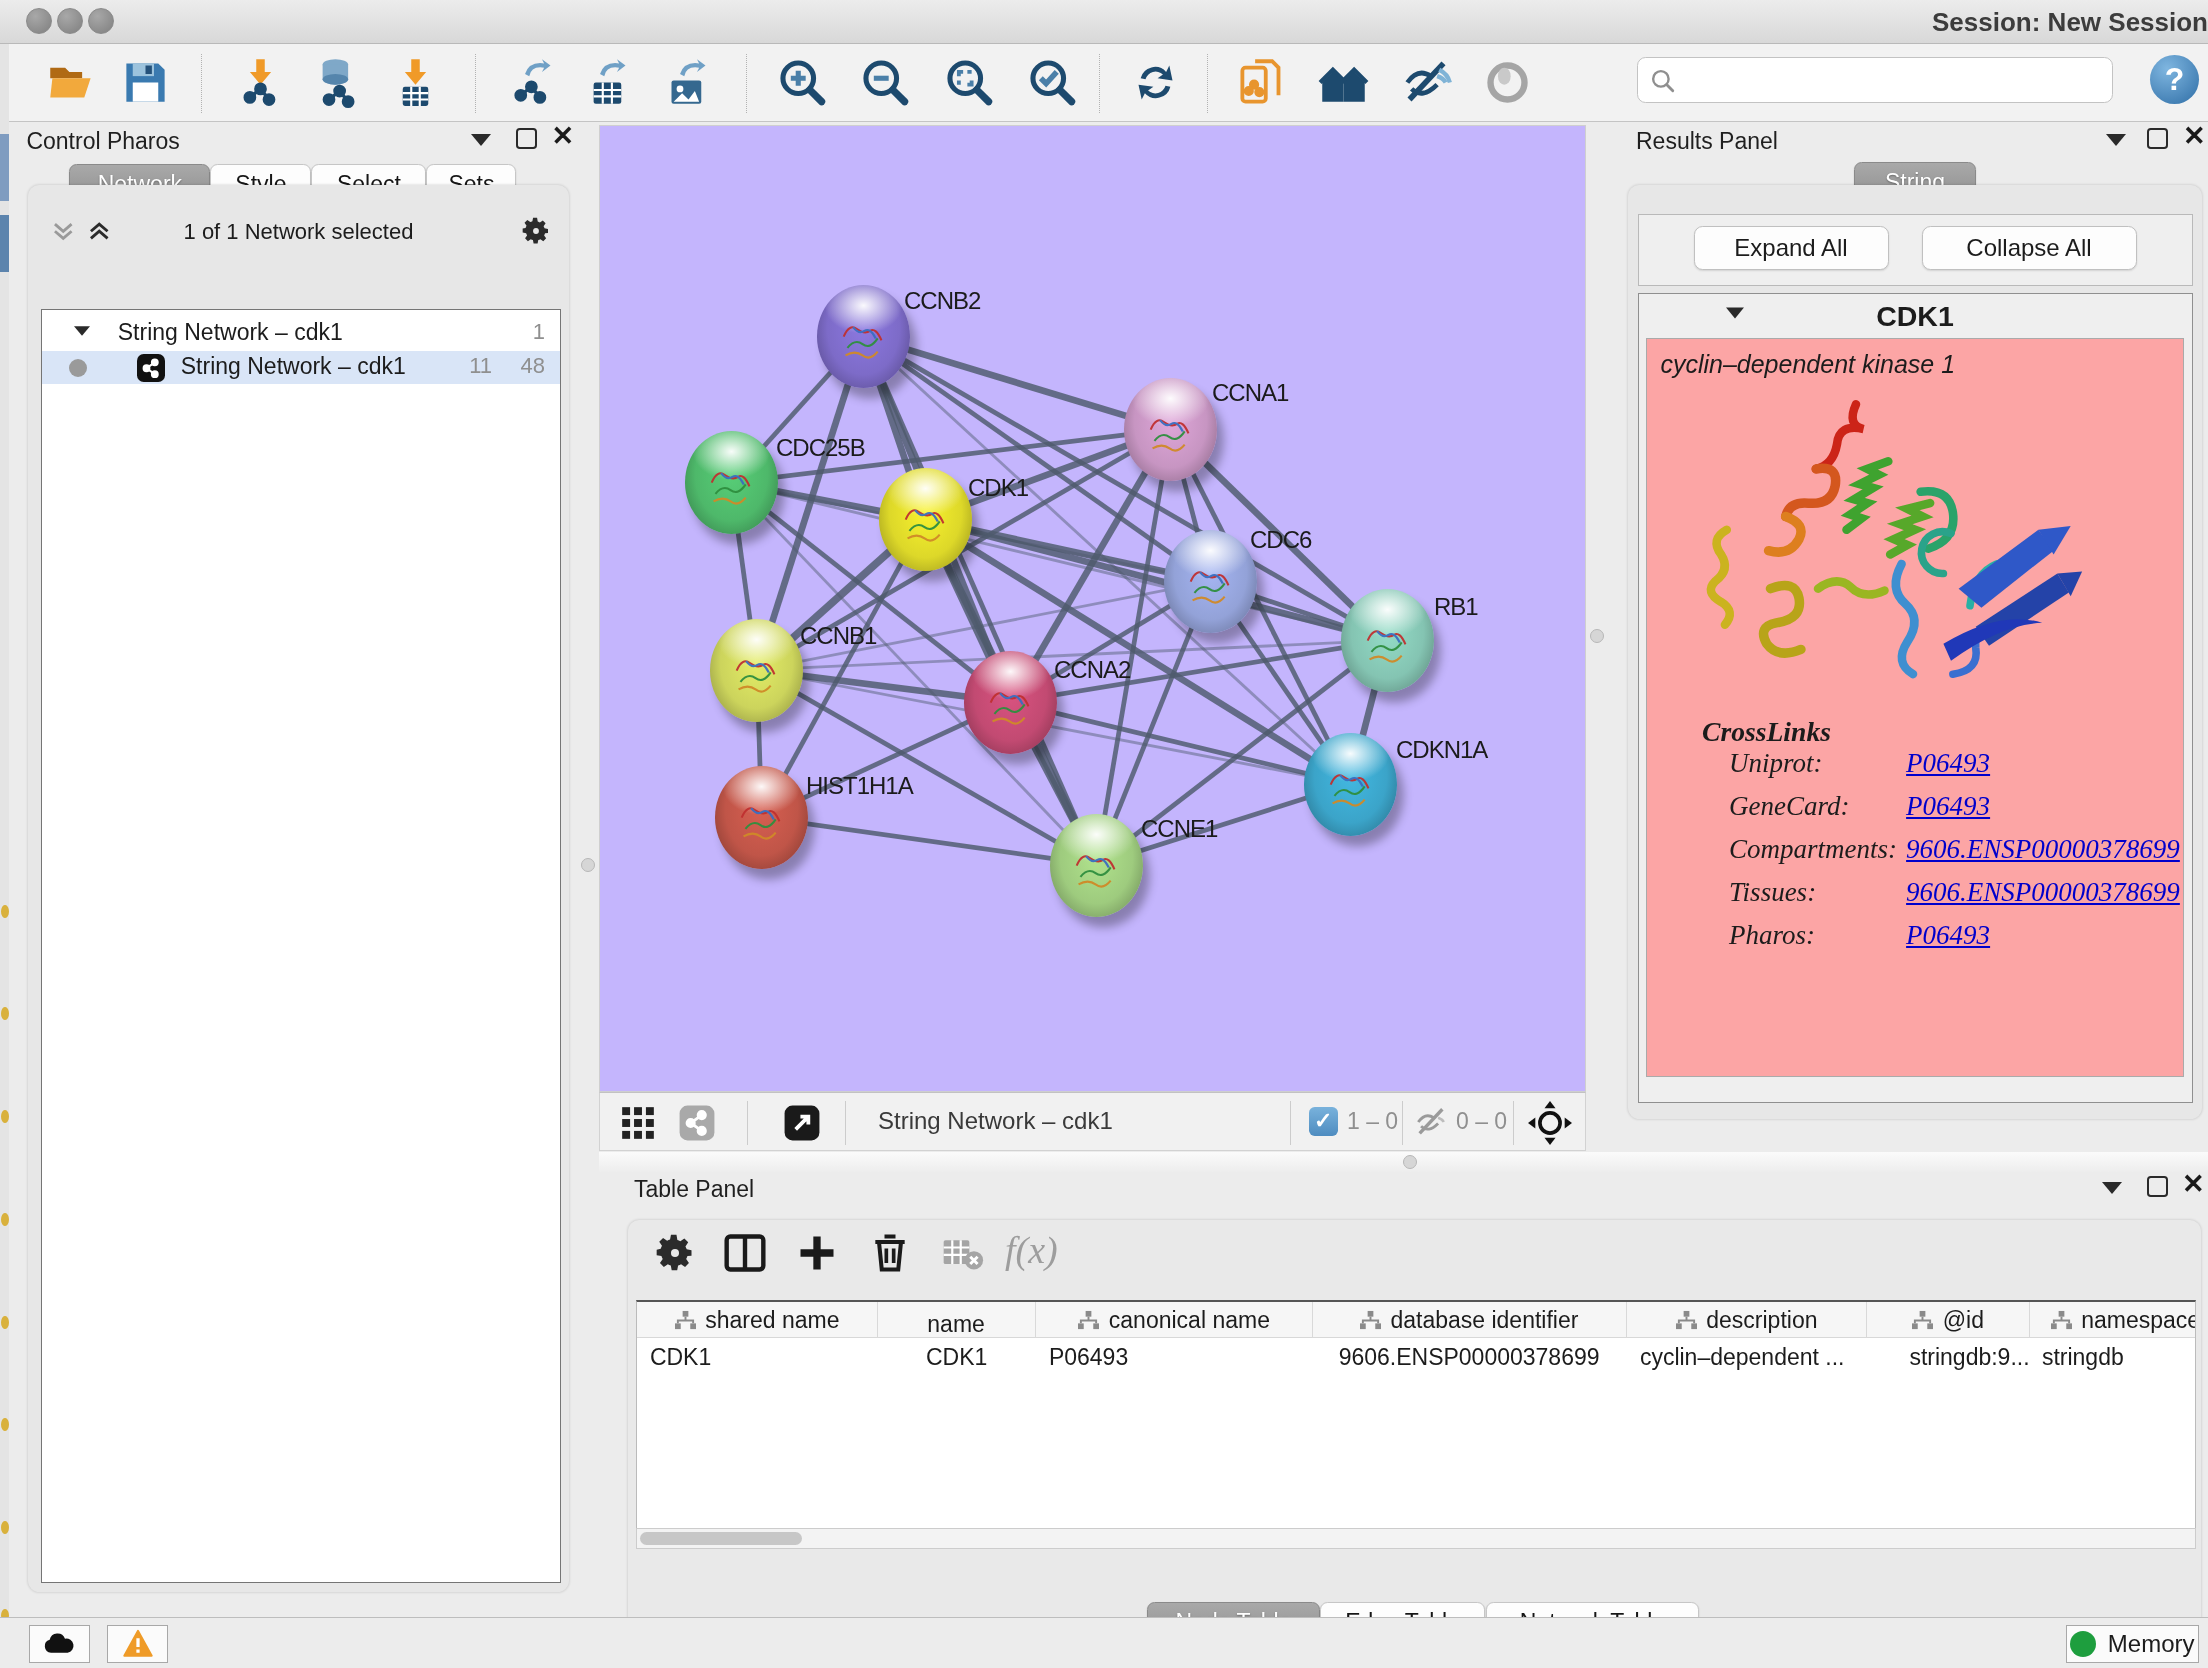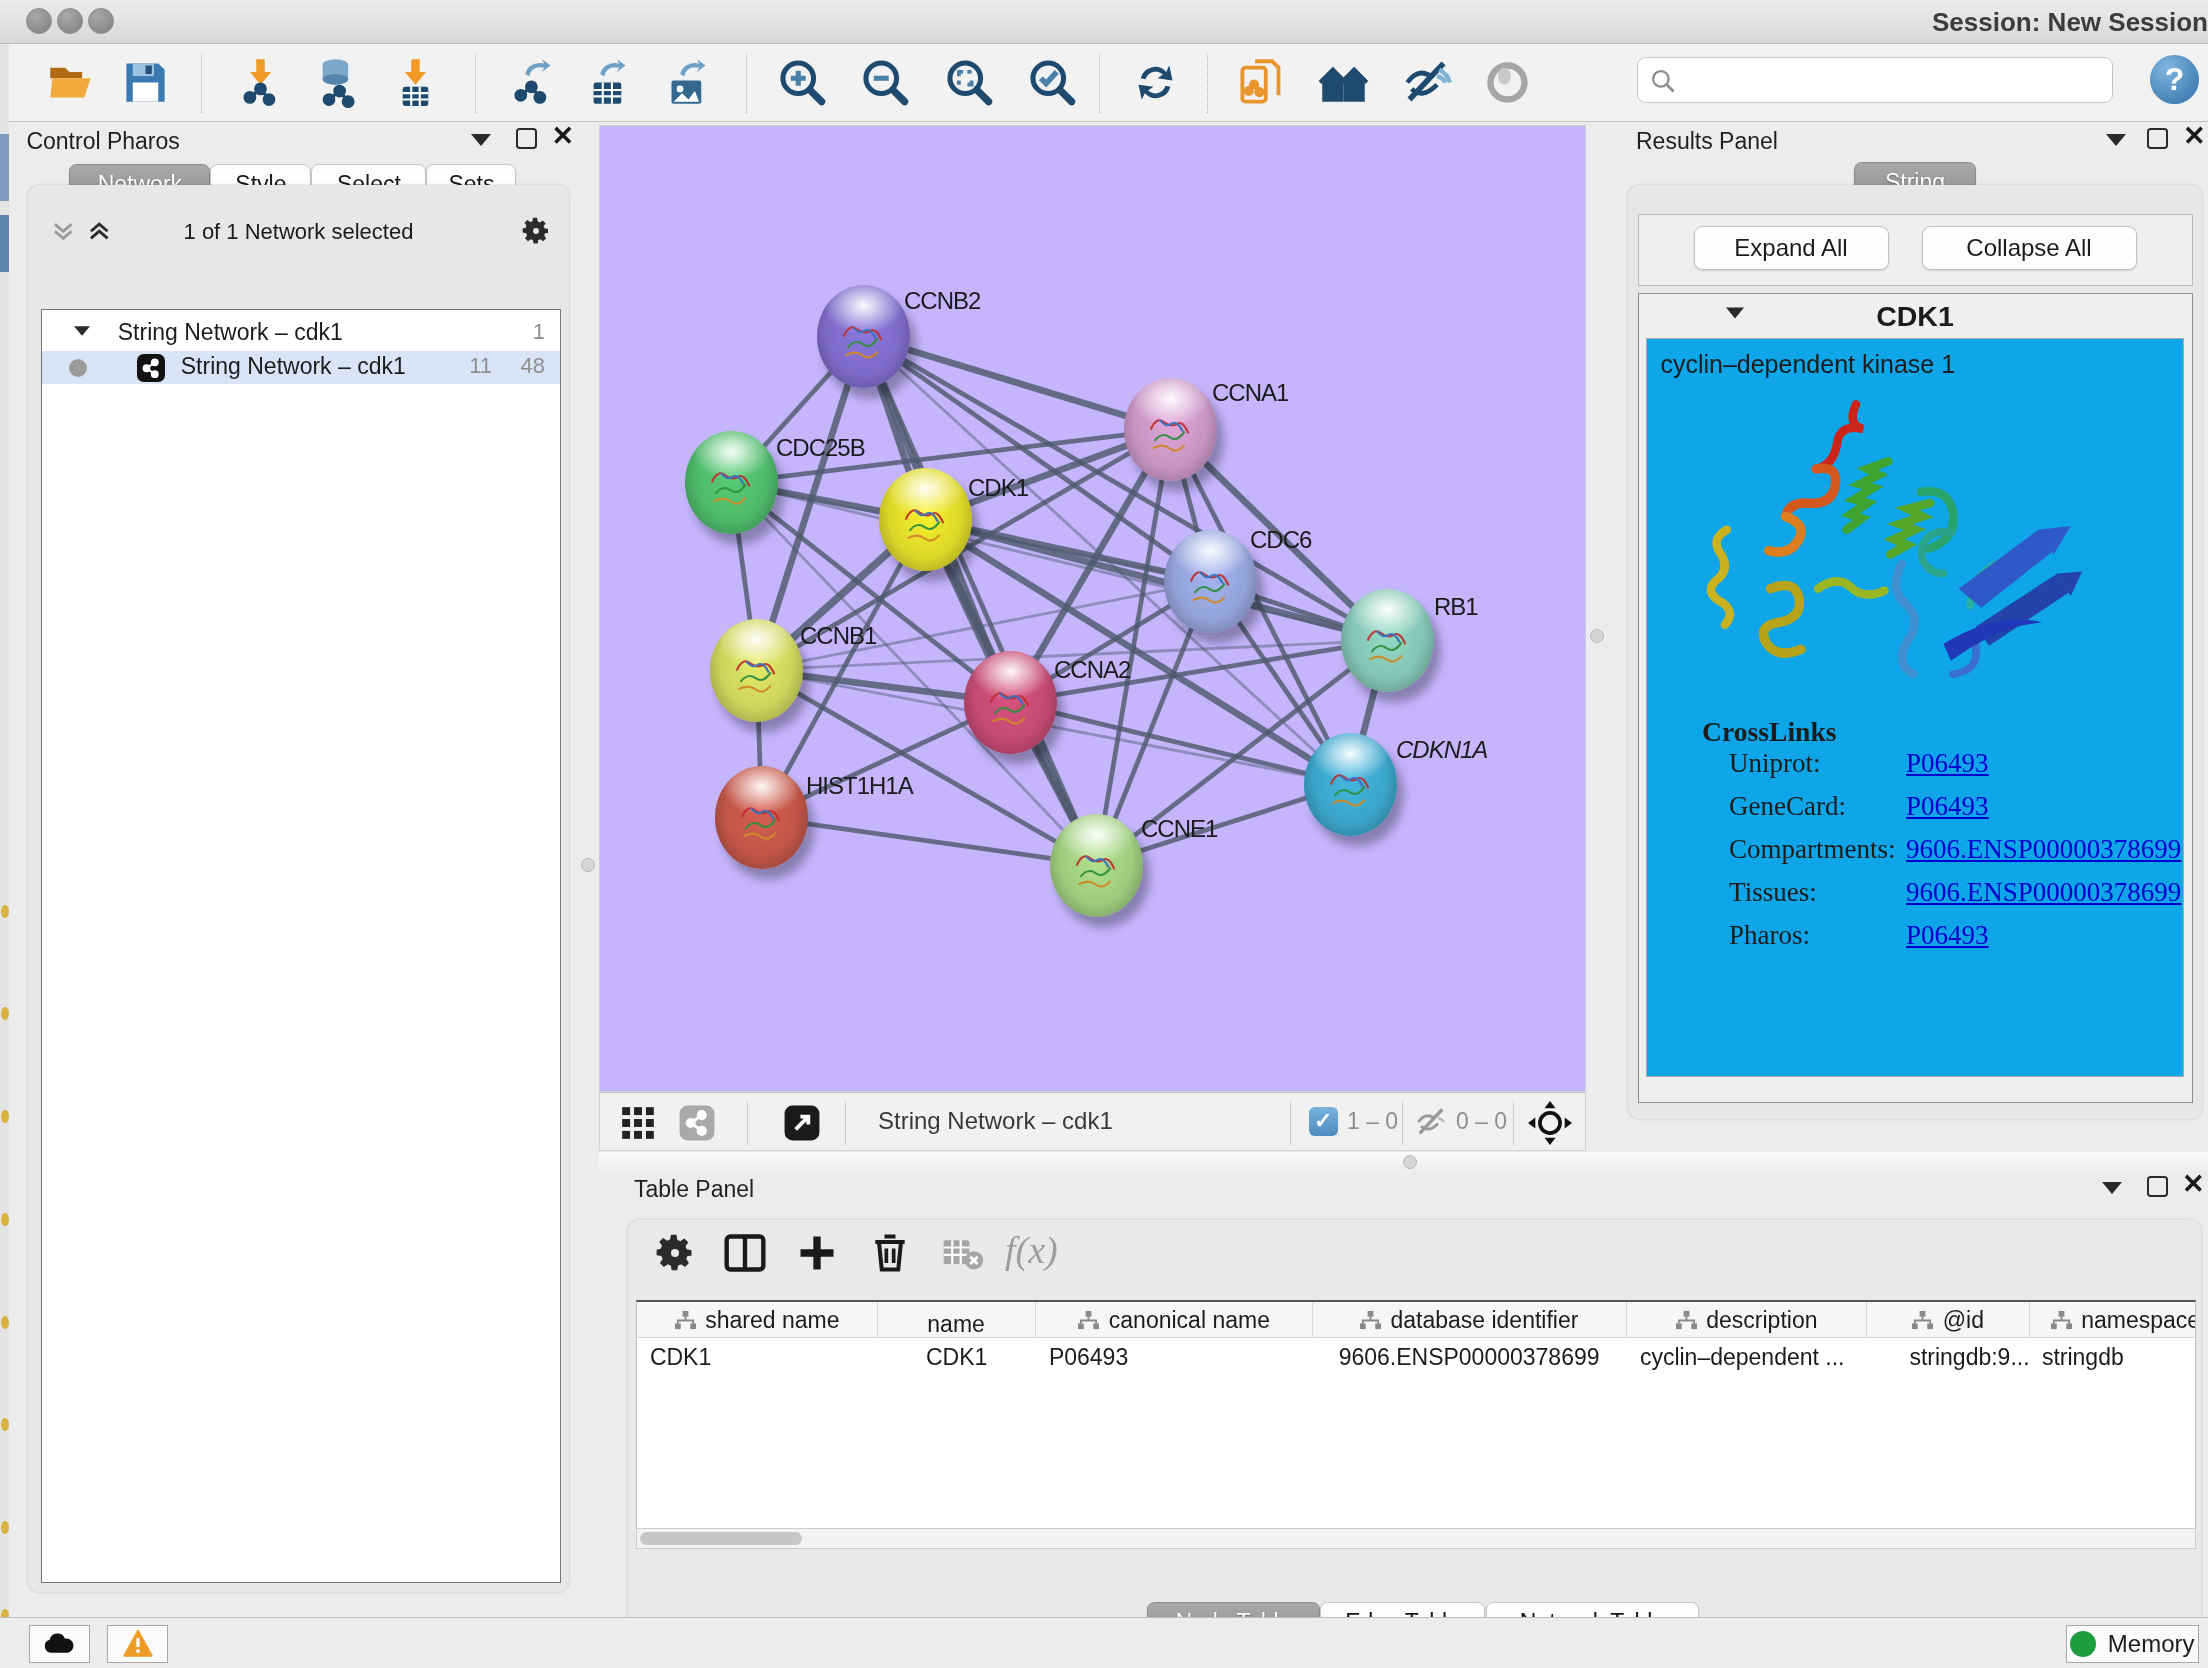--- a/index.html
+++ b/index.html
@@ -88,21 +88,21 @@
     background:#efefef; border:1.9px solid #b9b9b9; }
   .rp-btn { position:absolute; top:11.4px; height:44px; background:#fdfdfd; border:1px solid #c0c0c0;
     border-radius:8.6px; font-size:24px; text-align:center; line-height:42px;
     box-shadow:0 1px 1.9px rgba(0,0,0,.12); }
   #rp-entry { position:absolute; left:9.5px; top:108px; right:9.5px; height:810px;
     background:#efefef; border:1.9px solid #8f8f8f; }
   #rp-entry-head { position:absolute; left:0; right:0; top:0; height:44px; }
   #rp-entry-name { position:absolute; width:100%; text-align:center; top:5.7px;
     font-size:28.5px; font-weight:700; }
   #rp-entry-body { position:absolute; left:7.6px; right:7.6px; top:44px; bottom:25px;
-    background:#0ea5e9; border:1px solid #aaaaaa; }
+    background:#fca5a5; border:1px solid #aaaaaa;font-style:italic; }
   #rp-desc { position:absolute; left:13.3px; top:11.4px; font-size:25px; }
   #rp-ribbon { position:absolute; left:57px; top:48px; }
   #crosslinks { position:absolute; left:0; top:377px; right:0;
     font-family:"Liberation Serif", serif; font-size:27px; }
   #crosslinks-title { font-weight:700; font-size:27.6px; margin-left:55px; }
   .cl-row { position:relative; height:43px; }
   .cl-label { position:absolute; left:82px; }
   .cl-link { position:absolute; left:259px; color:#0000cc; text-decoration:underline; }
 
   
@@ -455,21 +455,21 @@
       </svg>
     </div><div class="net-label" style="left: 454px; top: 530px;">CCNA2</div><div class="net-node" style="left: 704px; top: 607px; width: 93px; height: 103px; background: radial-gradient(58% 38% at 50% 20%, rgba(255, 255, 255, 0.96), rgba(255, 255, 255, 0) 72%), radial-gradient(at 50% 42%, rgb(66, 184, 225) 0%, rgb(59, 164, 201) 55%, rgb(37, 102, 125) 100%);">
       <svg width="51" height="55" viewBox="0 0 54 58">
         <g fill="none" stroke-width="2.2">
           <path d="M6 28 q6 -14 14 -8 t14 2 t12 10" stroke="#c03030"></path>
           <path d="M10 40 q8 -10 16 -4 t16 -6" stroke="#2f8f3f"></path>
           <path d="M16 18 q6 8 12 4 t12 8" stroke="#3a6ec0"></path>
           <path d="M8 48 q10 -6 18 0 t16 -4" stroke="#d08a28"></path>
         </g>
       </svg>
-    </div><div class="net-label" style="left: 796px; top: 610px; font-style: italic;">CDKN1A</div><div class="net-node" style="left: 115px; top: 640px; width: 93px; height: 103px; background: radial-gradient(58% 38% at 50% 20%, rgba(255, 255, 255, 0.96), rgba(255, 255, 255, 0) 72%), radial-gradient(at 50% 42%, rgb(215, 95, 81) 0%, rgb(192, 85, 72) 55%, rgb(119, 53, 45) 100%);">
+    </div><div class="net-label" style="left: 796px; top: 610px;">CDKN1A</div><div class="net-node" style="left: 115px; top: 640px; width: 93px; height: 103px; background: radial-gradient(58% 38% at 50% 20%, rgba(255, 255, 255, 0.96), rgba(255, 255, 255, 0) 72%), radial-gradient(at 50% 42%, rgb(215, 95, 81) 0%, rgb(192, 85, 72) 55%, rgb(119, 53, 45) 100%);">
       <svg width="51" height="55" viewBox="0 0 54 58">
         <g fill="none" stroke-width="2.2">
           <path d="M6 28 q6 -14 14 -8 t14 2 t12 10" stroke="#c03030"></path>
           <path d="M10 40 q8 -10 16 -4 t16 -6" stroke="#2f8f3f"></path>
           <path d="M16 18 q6 8 12 4 t12 8" stroke="#3a6ec0"></path>
           <path d="M8 48 q10 -6 18 0 t16 -4" stroke="#d08a28"></path>
         </g>
       </svg>
     </div><div class="net-label" style="left: 206px; top: 646px;">HIST1H1A</div><div class="net-node" style="left: 450px; top: 688px; width: 93px; height: 103px; background: radial-gradient(58% 38% at 50% 20%, rgba(255, 255, 255, 0.96), rgba(255, 255, 255, 0) 72%), radial-gradient(at 50% 42%, rgb(177, 227, 141) 0%, rgb(158, 203, 126) 55%, rgb(98, 126, 78) 100%);">
       <svg width="51" height="55" viewBox="0 0 54 58">

